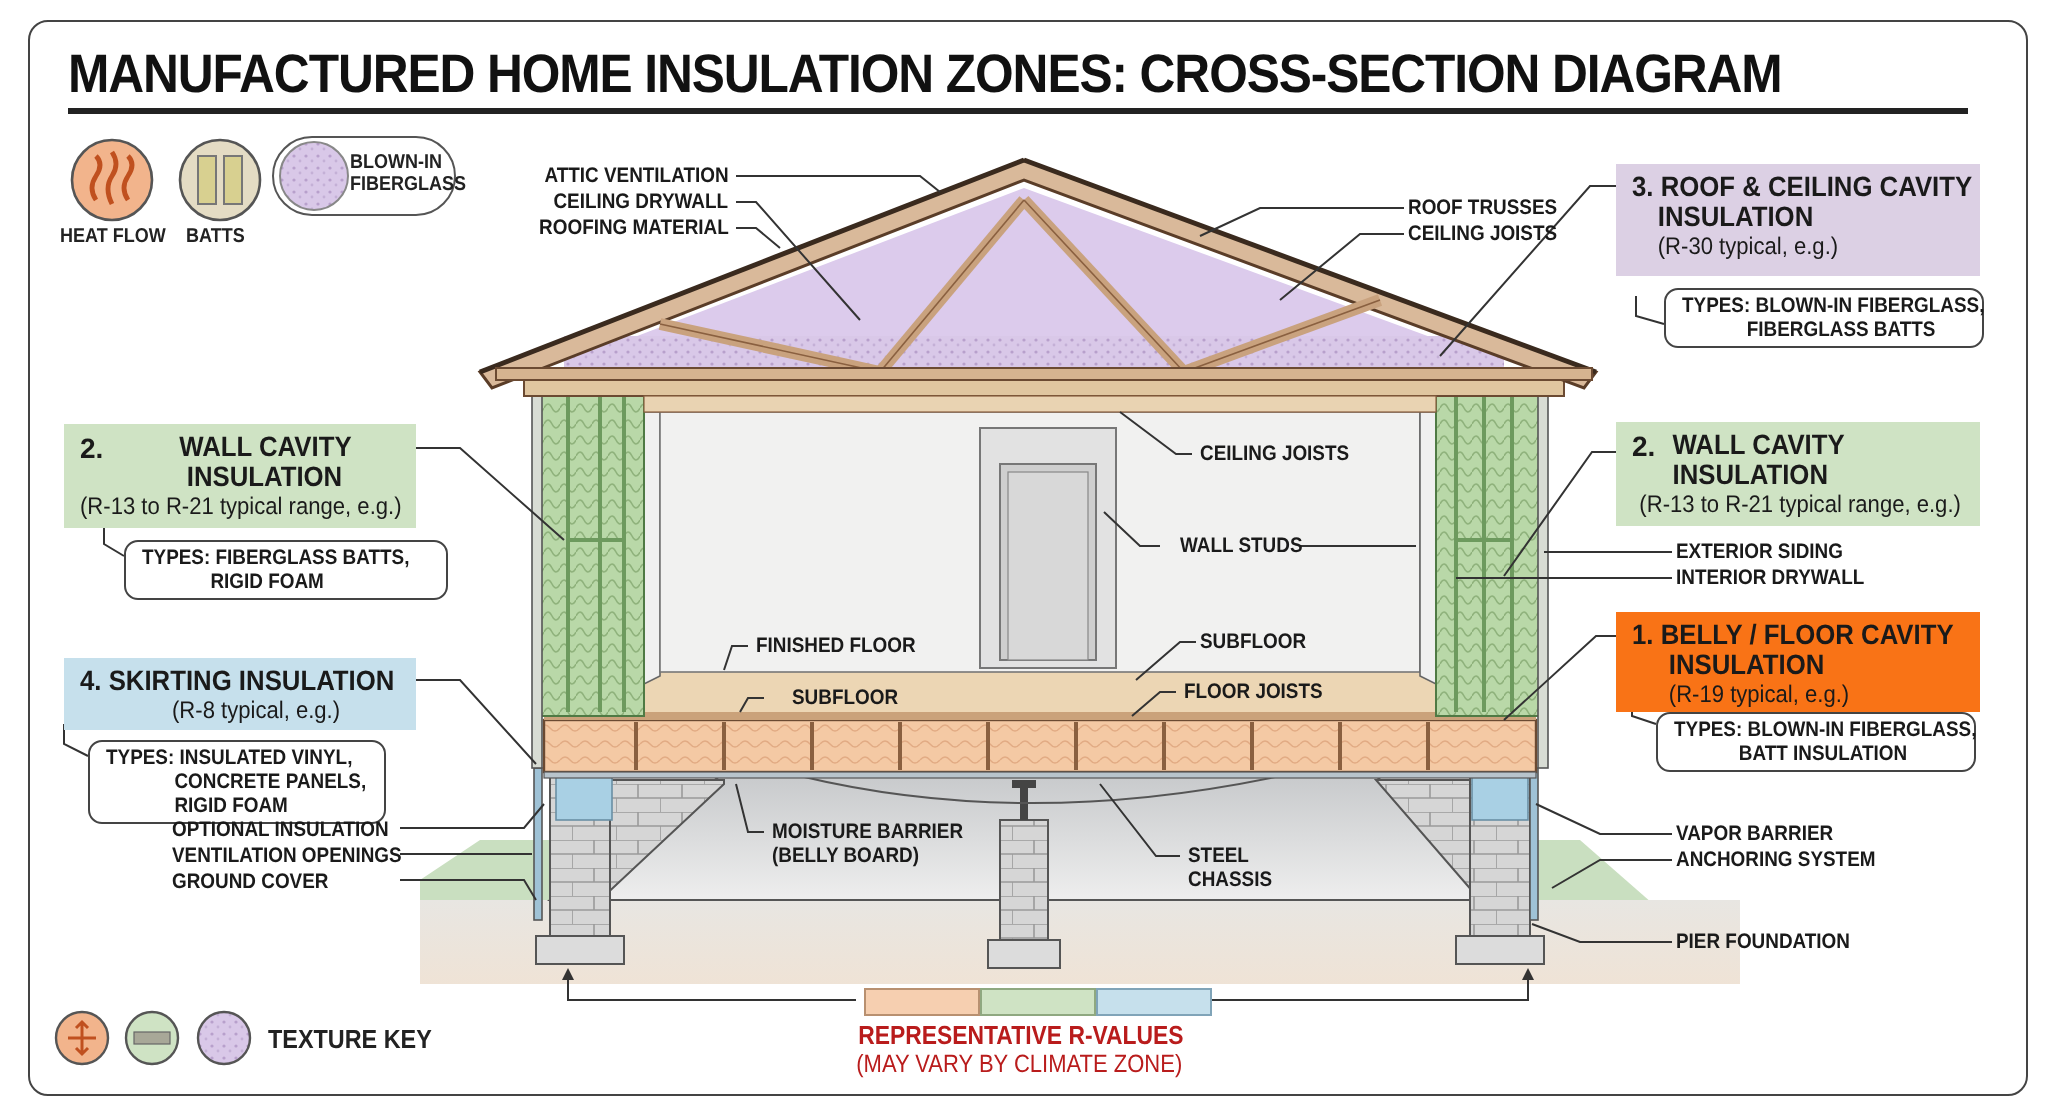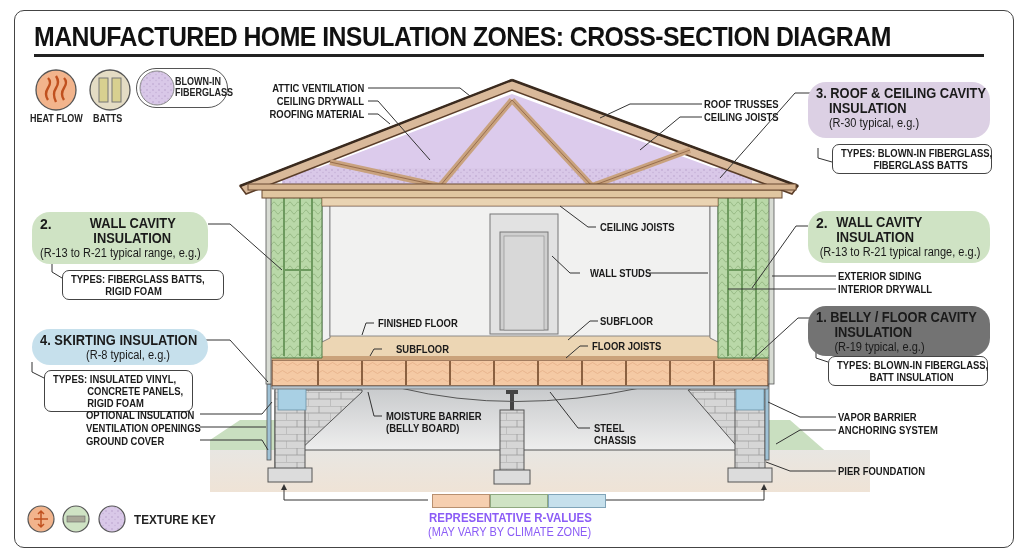--- a/index.html
+++ b/index.html
@@ -3,27 +3,27 @@
 <meta charset="utf-8">
 <style>
   html, body { margin:0; padding:0; background:#ffffff; }
   body { width:1024px; height:559px; position:relative; overflow:hidden; font-family:"Liberation Sans", sans-serif; }
   .frame { position:absolute; left:14px; top:10px; width:1000px; height:538px; border:1.5px solid #444; border-radius:10px; box-sizing:border-box; }
   .title { position:absolute; left:34px; top:22px; font-size:27px; font-weight:bold; letter-spacing:-0.6px; color:#111; transform:scaleX(0.92); transform-origin:left top; white-space:nowrap; }
   .title-rule { position:absolute; left:34px; top:54px; width:950px; height:3px; background:#222; }
   svg.diagram { position:absolute; left:0; top:0; }
   .lbl { position:absolute; font-size:10.5px; font-weight:bold; color:#1a1a1a; white-space:nowrap; transform:scaleX(0.9); transform-origin:left top; line-height:12px; }
   .lbl.r { transform-origin:right top; text-align:right; }
-  .zone { position:absolute; box-sizing:border-box; padding:4px 8px; color:#1a1a1a;border-radius:18px; }
+  .zone { position:absolute; box-sizing:border-box; padding:4px 8px; color:#1a1a1a; }
   .zone .zt { font-weight:bold; font-size:14px; line-height:15px; transform:scaleX(0.92); transform-origin:left top; white-space:nowrap; }
   .zone .zr { font-size:12px; line-height:14px; transform:scaleX(0.92); transform-origin:left top; white-space:nowrap; }
   .types { position:absolute; border:1.3px solid #444; border-radius:7px; background:#fff; font-size:10.5px; font-weight:bold; line-height:12px; padding:2px 8px; box-sizing:border-box; white-space:nowrap; color:#1a1a1a; }
   .types span { display:block; transform:scaleX(0.9); transform-origin:left top; }
   .legend-cap { position:absolute; font-size:10px; font-weight:bold; color:#222; transform:scaleX(0.9); transform-origin:left top; white-space:nowrap; }
-  .bottom-cap { position:absolute; left:360px; width:300px; text-align:center; color:#8b5cf6; }
+  .bottom-cap { position:absolute; left:360px; width:300px; text-align:center; color:#b91c1c; }
 </style>
 </head>
 <body>
 
 <div class="frame"></div>
 <div class="title">MANUFACTURED HOME INSULATION ZONES: CROSS-SECTION DIAGRAM</div>
 <div class="title-rule"></div>
 
 <svg class="diagram" width="1024" height="559" viewBox="0 0 1024 559">
   <defs>
@@ -283,21 +283,21 @@
 
 <div class="zone" style="left:808px;top:211px;width:182px;height:52px;background:#cfe3c4;">
   <div style="position:absolute;left:8px;top:4px;font-weight:bold;font-size:14px;">2.</div>
   <div class="zt" style="padding-left:22px">WALL CAVITY</div>
   <div class="zt" style="padding-left:22px">INSULATION</div>
   <div class="zr" style="padding-left:4px">(R-13 to R-21 typical range, e.g.)</div>
 </div>
 <div class="lbl" style="left:838px;top:270px;">EXTERIOR SIDING</div>
 <div class="lbl" style="left:838px;top:283px;">INTERIOR DRYWALL</div>
 
-<div class="zone" style="left:808px;top:306px;width:182px;height:50px;background:#737373;">
+<div class="zone" style="left:808px;top:306px;width:182px;height:50px;background:#f97316;">
   <div class="zt">1.  BELLY / FLOOR CAVITY</div>
   <div class="zt" style="padding-left:20px">INSULATION</div>
   <div class="zr" style="padding-left:20px">(R-19 typical, e.g.)</div>
 </div>
 <div class="types" style="left:828px;top:356px;width:160px;">
   <span>TYPES: BLOWN-IN FIBERGLASS,</span>
   <span style="padding-left:36px">BATT INSULATION</span>
 </div>
 
 <div class="lbl" style="left:838px;top:411px;">VAPOR BARRIER</div>

